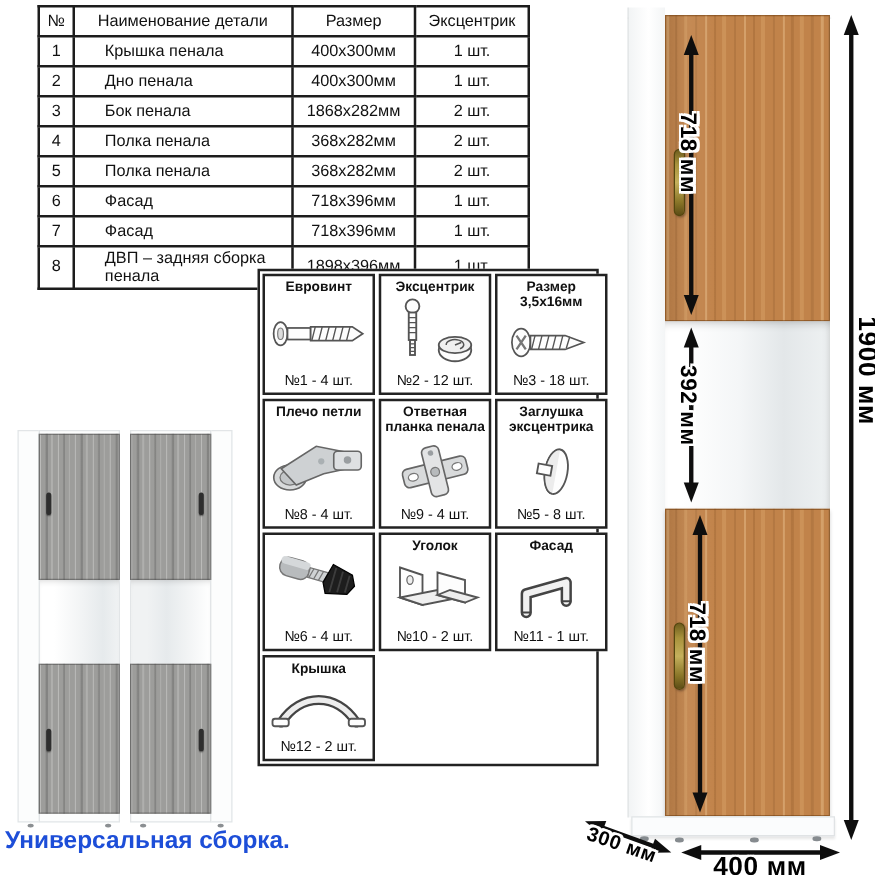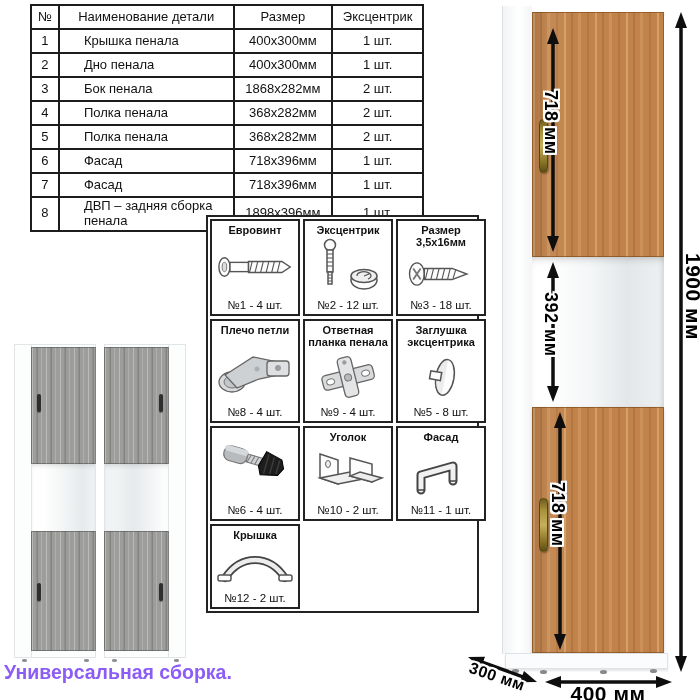--- a/index.html
+++ b/index.html
@@ -61,21 +61,21 @@
   .mini-foot{width:5px;height:3px;background:#8b8f92;border-radius:45%;}
 
   
   .dim-label{position:absolute;font-weight:bold;color:#000;letter-spacing:.5px;
     text-shadow:-2px -2px 0 #fff,2px -2px 0 #fff,-2px 2px 0 #fff,2px 2px 0 #fff,0 -2px 0 #fff,0 2px 0 #fff,-2px 0 0 #fff,2px 0 0 #fff;}
   .dim-vert{writing-mode:vertical-rl;font-size:18px;}
   .dim-1900{writing-mode:vertical-rl;font-size:21px;}
   .dim-400{font-size:21px;width:110px;text-align:center;}
   .dim-300{font-size:16px;width:82px;text-align:center;transform:rotate(19deg);}
 
-  .caption{position:absolute;left:4px;top:661px;font-size:19.5px;font-weight:bold;color:#8b5cf6;}
+  .caption{position:absolute;left:4px;top:661px;font-size:19.5px;font-weight:bold;color:#1d4ed8;}
 </style>
 </head>
 <body>
 
 <table class="parts">
   <colgroup>
       <col style="width:28px">
       <col style="width:176px">
       <col style="width:99px">
       <col style="width:91px">

